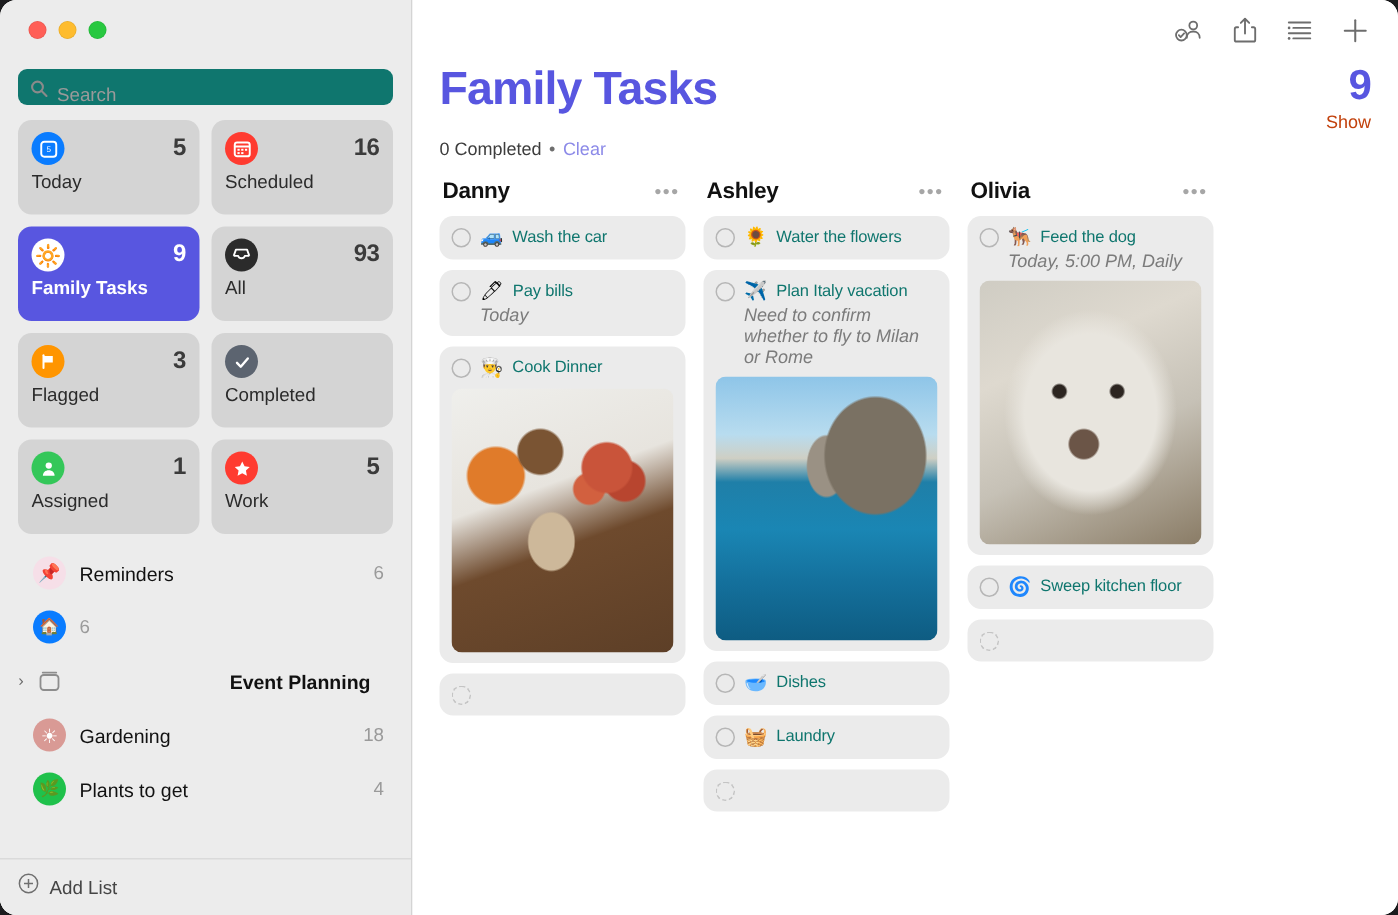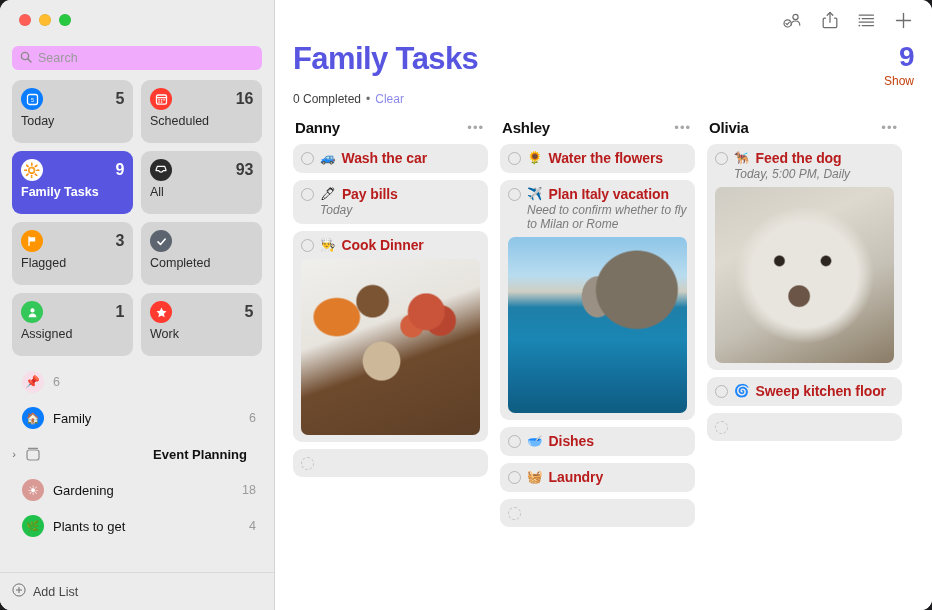--- a/index.html
+++ b/index.html
@@ -31,22 +31,22 @@
     height: 40px; display: flex; align-items: center;
     padding-left: 19px; gap: 8px; flex: none;
   }
   .tl { width: 12px; height: 12px; border-radius: 50%; }
   .tl-r { background: #ff5f57; box-shadow: inset 0 0 0 0.5px rgba(0,0,0,0.09); }
   .tl-y { background: #febc2e; box-shadow: inset 0 0 0 0.5px rgba(0,0,0,0.09); }
   .tl-g { background: #28c840; box-shadow: inset 0 0 0 0.5px rgba(0,0,0,0.09); }
 
   #search-wrap { padding: 6px 12px 10px 12px; flex: none; }
   #search-field {
-    height: 24px; border-radius: 6px; background: #f0abfc;
-    display: flex; align-items: center; padding: 0 8px; gap: 6px;
+    height: 24px; border-radius: 6px; background: #0f766e;
+    display: flex; align-items: flex-end; padding: 0 8px; gap: 6px;
   }
   #search-field svg { flex: none; }
   #search-input {
     border: none; background: transparent; outline: none;
     font-family: "Liberation Sans", sans-serif; font-size: 12.5px;
     color: #000; width: 100%;
   }
   #search-input::placeholder { color: #9a9a9a; }
 
   
@@ -133,43 +133,43 @@
     display: flex; gap: 5px; 
   }
   #clear-link { color: #8c8ae8; cursor: default; }
   .dot-sep { color: #6e6e6e; }
 
   
   #columns {
     display: flex; gap: 12px; padding: 10px 18px 0 18px;
     height: 470px; align-items: flex-start;
   }
-  .col { width: 195px; flex: none; }
+  .col { width: 164px; flex: none; }
   .col-head {
     display: flex; align-items: center; justify-content: space-between;
     height: 22px; padding: 0 4px 0 2px; margin-bottom: 6px;
   }
   .col-title { font-size: 15px; font-weight: bold; color: #111; letter-spacing: -0.2px; }
   .col-more { color: #a6a6a6; font-size: 13px; letter-spacing: 1px; cursor: default; line-height: 1; }
 
   .task {
     background: #ebebeb; border-radius: 9px;
     padding: 7px 8px 7px 8px; margin-bottom: 7px;
   }
   .task-line { display: flex; align-items: flex-start; gap: 6px; }
   .radio {
     width: 13px; height: 13px; border-radius: 50%;
     border: 1px solid #b6b6b6; flex: none; margin-top: 1px;
     background: transparent;
   }
   .radio.dashed { border-style: dashed; border-color: #c4c4c4; }
   .task-emoji { font-size: 12.5px; line-height: 15px; flex: none; }
   .task-title {
-    font-size: 14px; color: #b91c1c; line-height: 15px;
-    font-weight: bold; letter-spacing: -0.1px;
+    font-size: 11px; color: #0f766e; line-height: 15px;
+    font-weight: normal; letter-spacing: -0.1px;
   }
   .task-sub {
     font-size: 12px; color: #7b7b7b; line-height: 14px;
     padding-left: 19px; margin-top: 1px; font-style: italic;
   }
   .task-photo {
     margin-top: 6px; border-radius: 7px; height: 176px;
     background-size: cover; background-position: center;
     overflow: hidden; position: relative;
   }
@@ -297,25 +297,25 @@
             </span>
             <span class="smart-count">5</span>
           </div>
           <div class="smart-label">Work</div>
         </div>
       </div>
 
     <div id="mylists">
         <div class="list-row">
           <span class="list-icon" style="background: rgb(246, 223, 232);">📌</span>
+          <span class="list-name">Reminders</span>
           <span class="list-count">6</span>
         </div>
         <div class="list-row">
           <span class="list-icon" style="background: rgb(10, 124, 255); color: rgb(255, 255, 255); font-size: 11px;">🏠</span>
-          <span class="list-name">Family</span>
           <span class="list-count">6</span>
         </div>
         <div class="list-row">
           <span class="list-disclosure">›</span>
           <span class="list-icon">
             <svg width="18" height="18" viewBox="0 0 18 18">
               <rect x="3" y="5" width="12" height="10" rx="2.2" fill="none" stroke="#8d8d8d" stroke-width="1.2"></rect>
               <line x1="4.5" y1="3.4" x2="13.5" y2="3.4" stroke="#8d8d8d" stroke-width="1.2" stroke-linecap="round"></line>
             </svg>
           </span>

